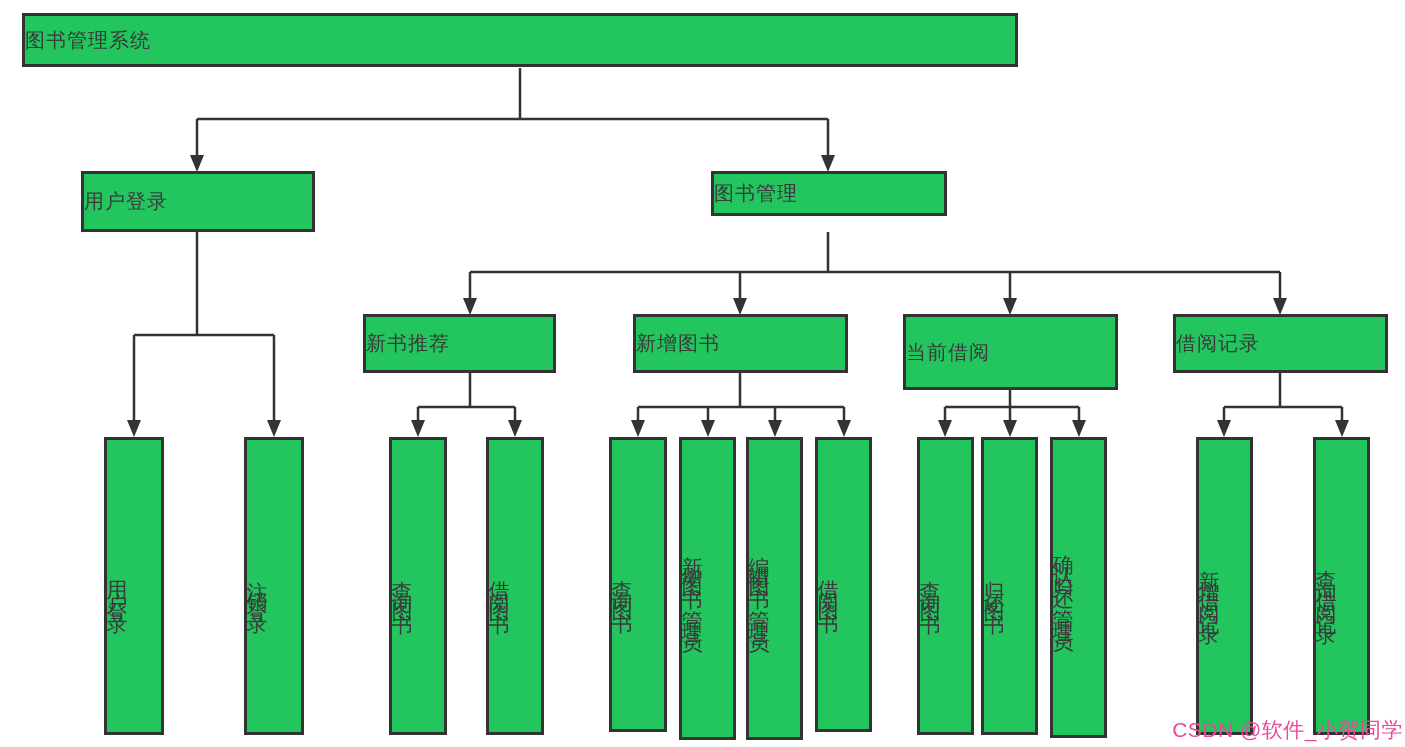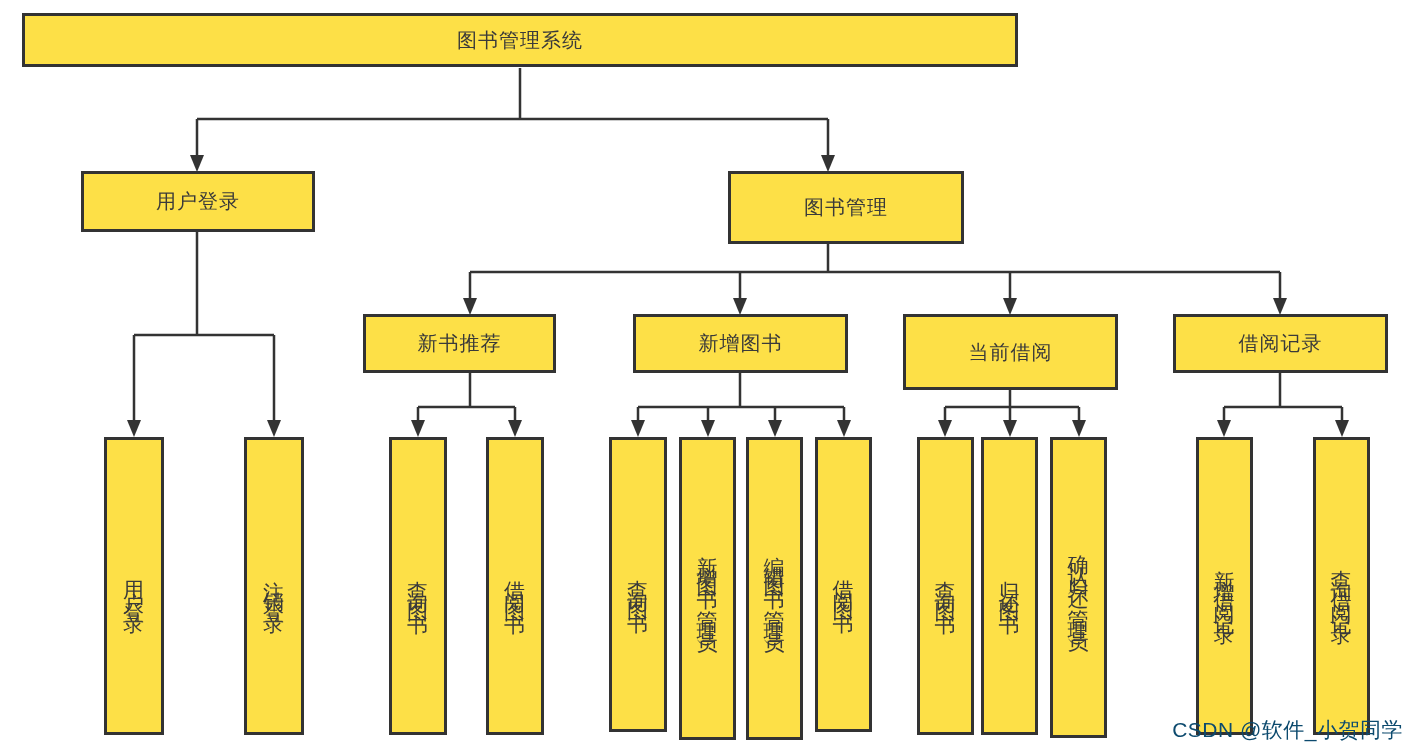--- a/index.html
+++ b/index.html
@@ -12,46 +12,46 @@
     overflow: hidden;
   }
   .connectors {
     position: absolute;
     left: 0; top: 0;
     width: 1405px; height: 747px;
   }
   .box {
     position: absolute;
     box-sizing: border-box;
-    background: #fde047;
+    background: #22c55e;
     border: 3px solid #333333;
     display: flex;
     align-items: center;
-    justify-content: center;
+    justify-content: flex-start;
     color: #3a3a3a;
   }
   .h-label {
     font-size: 20px;
     letter-spacing: 1px;
     white-space: nowrap;
   }
   .v-label {
     writing-mode: vertical-rl;
     text-orientation: mixed;
     font-size: 21px;
     line-height: 1;
     letter-spacing: 11px;
     white-space: nowrap;
   }
   .watermark {
     position: absolute;
     right: 2px;
     top: 716px;
     font-size: 21px;
-    color: #0c4a6e;
+    color: #ec4899;
     letter-spacing: 0.5px;
     white-space: nowrap;
   }
 </style>
 </head>
 <body>
 
 <div class="stage">
 
   <svg class="connectors" viewBox="0 0 1405 747" xmlns="http://www.w3.org/2000/svg">
@@ -102,21 +102,21 @@
     </g>
   </svg>
 
   <div class="box" style="left:22px; top:13px; width:996px; height:54px;">
     <span class="h-label">图书管理系统</span>
   </div>
 
   <div class="box" style="left:81px; top:171px; width:234px; height:61px;">
     <span class="h-label">用户登录</span>
   </div>
-  <div class="box" style="left:711px; top:171px; width:236px; height:73px;margin-left:17px;">
+  <div class="box" style="left:711px; top:171px; width:236px; height:45px;">
     <span class="h-label">图书管理</span>
   </div>
 
   <div class="box" style="left:363px; top:314px; width:193px; height:59px;">
     <span class="h-label">新书推荐</span>
   </div>
   <div class="box" style="left:633px; top:314px; width:215px; height:59px;">
     <span class="h-label">新增图书</span>
   </div>
   <div class="box" style="left:903px; top:314px; width:215px; height:76px;">

